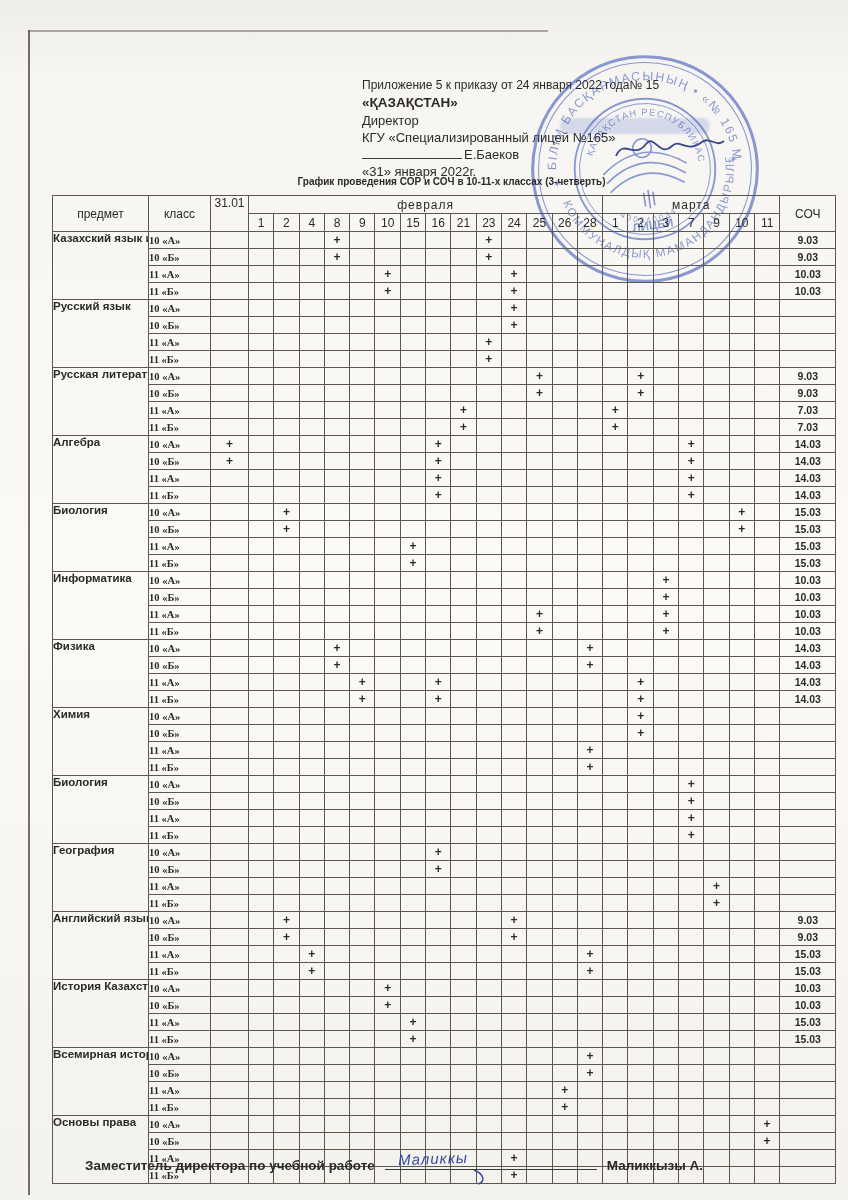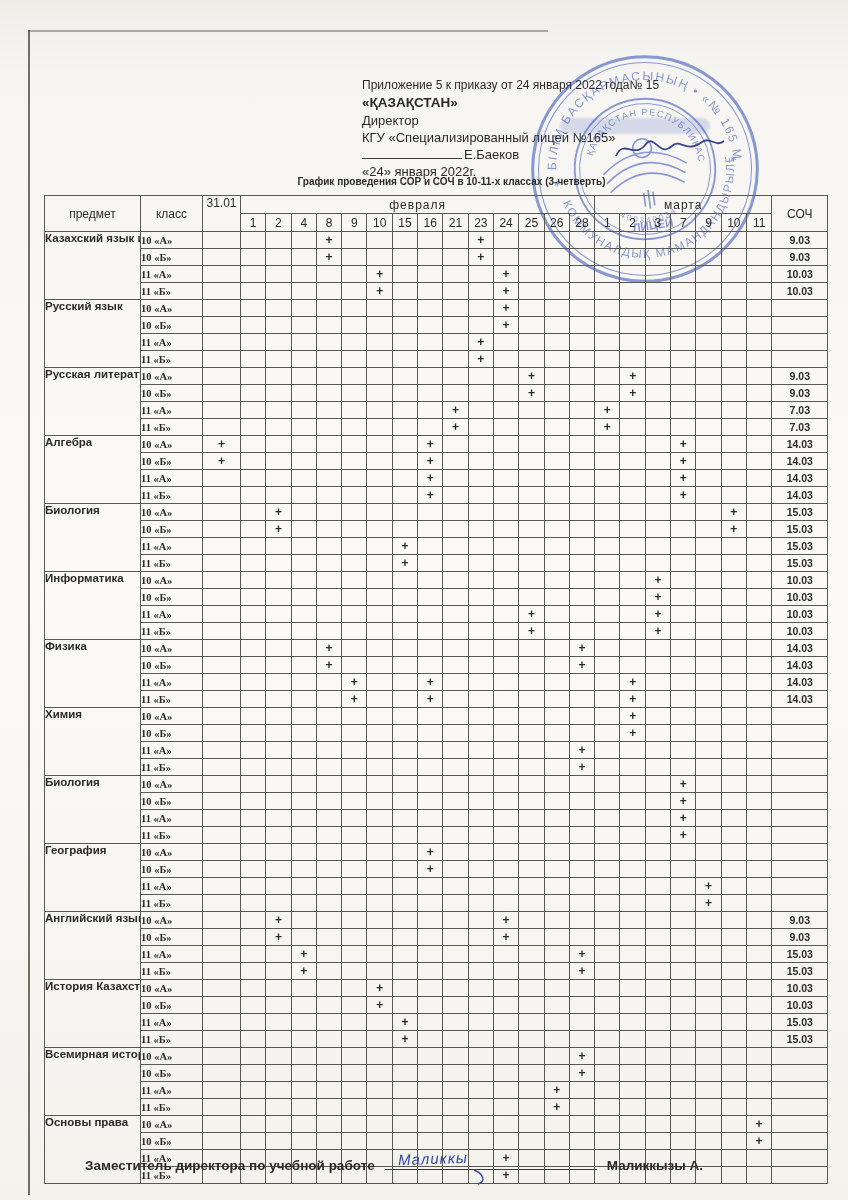--- a/index.html
+++ b/index.html
@@ -13,21 +13,21 @@
 
   .doc-header{position:absolute;top:78px;right:6px;width:480px;text-align:left;line-height:1.32;}
   .doc-header .small{font-size:12px;}
   .doc-header .bold{font-weight:bold;font-size:13.5px;}
   .doc-header div{font-size:13px;}
   .sig-line{display:inline-block;width:100px;border-bottom:1.5px solid #3a3a38;height:12px;margin-right:2px;}
 
   .page-title{position:absolute;left:60px;top:176px;width:783px;text-align:center;
     font-weight:bold;font-size:10px;}
 
-  table.grid{position:absolute;left:44px;top:195px;width:783px;border-collapse:collapse;table-layout:fixed;
+  table.grid{position:absolute;left:52px;top:195px;width:783px;border-collapse:collapse;table-layout:fixed;
     background:transparent;}
   table.grid th, table.grid td{border:1px solid #5b5751;padding:0;overflow:hidden;white-space:nowrap;}
   table.grid thead th{font-size:12px;font-weight:normal;height:17px;background:transparent;}
   th.month{font-weight:bold;font-size:12px;letter-spacing:1px;}
   th.daynum{font-size:10px;font-weight:bold;height:16px;}
   th.pre-col{font-size:9px;font-weight:bold;vertical-align:top;padding-top:1px;}
   th.subj-h,th.class-h{font-size:12.5px;font-weight:bold;}
   th.soch-h{font-size:11.5px;font-weight:bold;}
   td.subject{vertical-align:top;text-align:left;font-weight:bold;font-size:11.5px;line-height:1.1;
     padding:1px 2px 0 3px;white-space:normal;}
@@ -54,21 +54,21 @@
 
 <div class="scan-edge-left"></div>
 <div class="scan-edge-top"></div>
 
 <div class="doc-header">
   <div class="small">Приложение 5 к приказу от 24 января 2022 года№ 15</div>
   <div class="bold">«ҚАЗАҚСТАН»</div>
   <div>Директор</div>
   <div>КГУ «Специализированный лицей №165»</div>
   <div><span class="sig-line"></span><span>Е.Баеков</span></div>
-  <div>«24» января 2022г.</div>
+  <div>«31» января 2022г.</div>
 </div>
 
 <svg class="dir-sign" width="120" height="34" viewBox="0 0 120 34">
   <path d="M6,24 C14,6 24,28 36,12 C44,1 50,26 62,14 C70,6 76,22 92,10 C100,4 106,16 114,9" fill="none" stroke="#22327f" stroke-width="1.8" opacity="0.9"></path>
 </svg>
 
 <div class="stamp-smudge"></div>
 
 <svg class="stamp" viewBox="0 0 200 200">
   <g stroke="#2e4cb5" fill="none">

